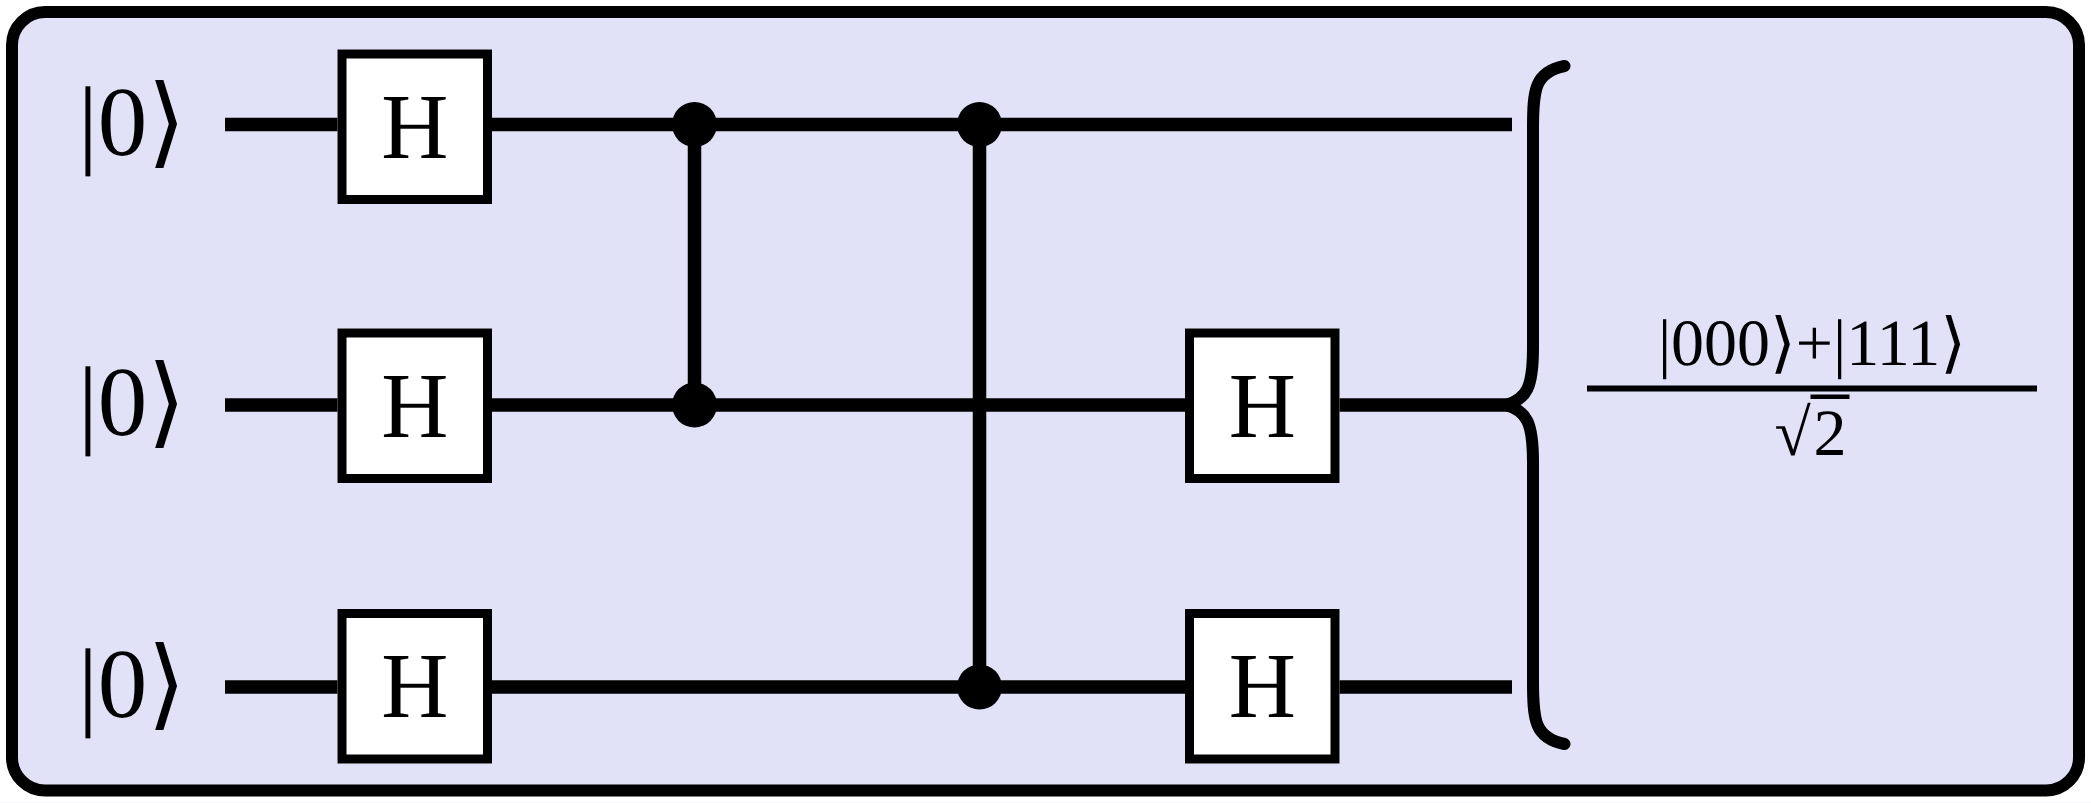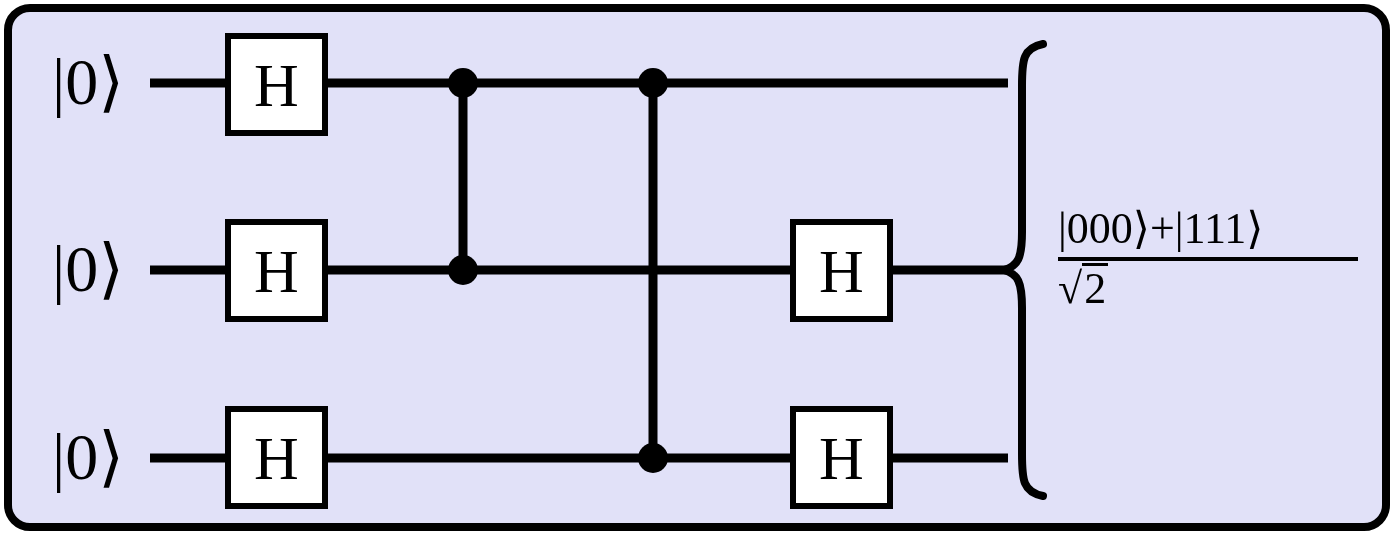--- a/index.html
+++ b/index.html
@@ -52,21 +52,21 @@
     font-size: 62px;
     line-height: 1;
     color: #000000;
     font-family: "Liberation Serif", "DejaVu Serif", serif;
   }
   #outstate {
     position: absolute;
     left: 1058px;
     top: 204px;
     width: 300px;
-    text-align: left;
+    text-align: center;
     color: #000000;
   }
   .frac-num {
     font-size: 44px;
     line-height: 1.15;
     white-space: nowrap;
   }
   .frac-bar {
     height: 4px;
     background: #000000;

